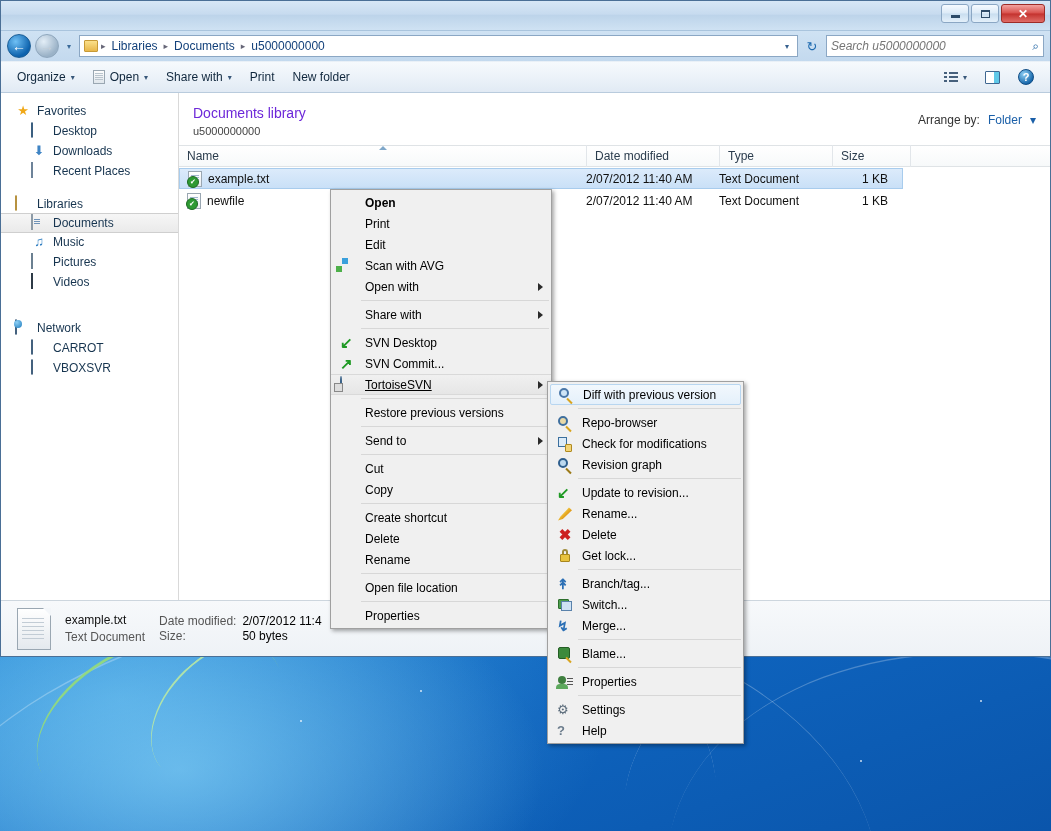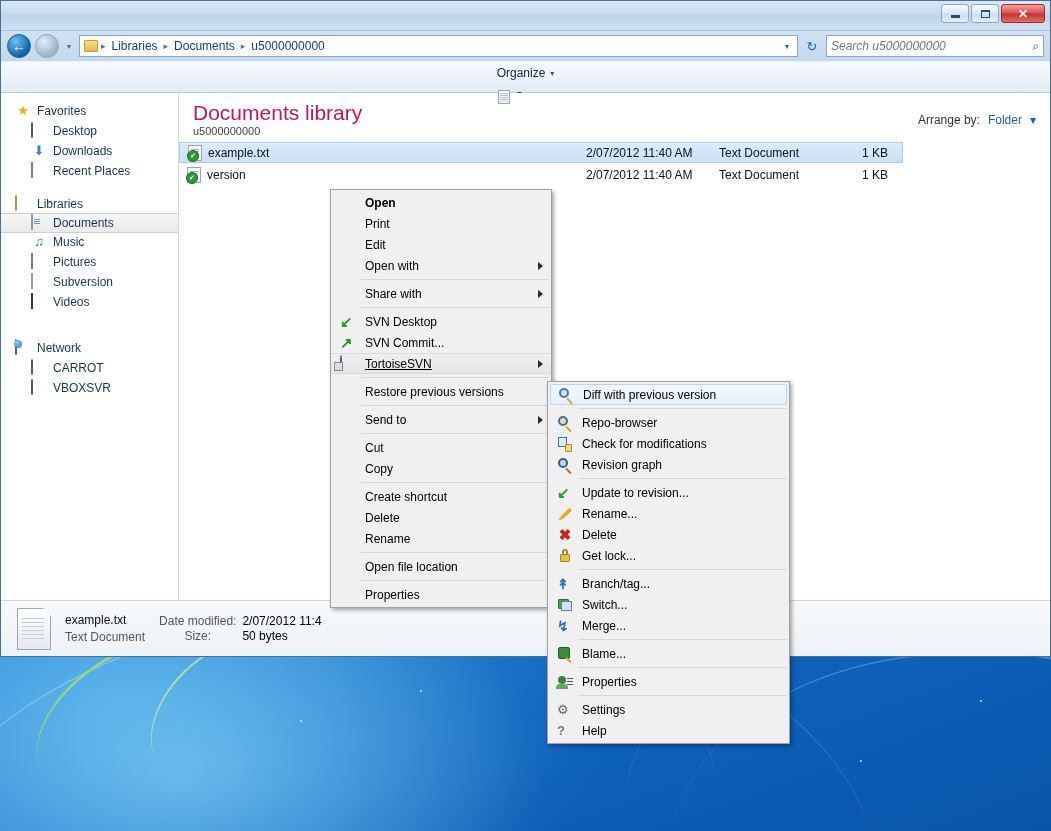--- a/index.html
+++ b/index.html
@@ -107,21 +107,21 @@
     flex:1;border:0;outline:0;font-size:12px;font-style:italic;color:#3b82f6;
     font-family:"Liberation Sans",sans-serif; background:transparent;
   }
   .mag { color:#2b6ca8; font-size:12px; }
 
   
   .cmdbar {
     height:32px; display:flex; align-items:center; gap:2px; padding:0 8px;
     background: linear-gradient(to bottom,#f6fafd,#eaf1f8 60%,#e1eaf4);
     border-top:1px solid #e9f0f7; border-bottom:1px solid #b9cbdd;
-    font-size:12px; color:#1c3f63;flex-direction:column;
+    font-size:12px; color:#1c3f63;
   }
   .cmd { padding:4px 8px; border-radius:3px; display:flex;align-items:center;gap:5px; cursor:pointer; color:#10273d;}
   .cmd .caret { font-size:8px; color:#39587a;}
   .cmdspacer{flex:1;}
   .notepadico{
     width:12px;height:14px;background:linear-gradient(to bottom,#fdfdfd,#dfe6ec);
     border:1px solid #9aa7b2; position:relative;
   }
   .notepadico:before{content:"";position:absolute;left:1px;right:1px;top:2px;height:1px;
     box-shadow:0 2px 0 #b9c4cd,0 4px 0 #b9c4cd,0 6px 0 #b9c4cd;background:#b9c4cd;}
@@ -198,21 +198,21 @@
     background:linear-gradient(to bottom,#cfe2f2,#6e9bc1);
   }
   .i-net:after{content:"";position:absolute;left:-1px;top:0px;width:8px;height:8px;border-radius:50%;
     background:radial-gradient(circle at 35% 30%,#8fd0f5,#1f7cbe);}
 
   
   .content { flex:1; display:flex; flex-direction:column; min-width:0;}
   .libhead {
     padding:10px 14px 4px 14px; display:flex; align-items:flex-start;
   }
-  .libtitle { font-size:21px;color:#be185d; line-height:20px;}
+  .libtitle { font-size:14px;color:#6d28d9; line-height:20px;}
   .libsub { font-size:11px;color:#444;margin-top:2px;}
   .arrange { margin-left:auto; font-size:12px; padding-top:10px; display:flex;gap:8px;}
   .arrange .lbl{color:#333;}
   .arrange .val{color:#1a5fa8;cursor:pointer;}
   .colhead {
     display:flex; height:22px; align-items:center;
     border-top:1px solid #dfe3e6; border-bottom:1px solid #dfe3e6;
     background:linear-gradient(to bottom,#ffffff,#f7f9fa);
     font-size:12px; color:#2b3c4d; margin:4px 0 0 0;
   }
@@ -254,21 +254,21 @@
   }
   .bigdoc:before{content:"";position:absolute;left:4px;top:9px;width:22px;height:1px;
     box-shadow:0 4px 0 #c2ccd5,0 8px 0 #c2ccd5,0 12px 0 #c2ccd5,0 16px 0 #c2ccd5,0 20px 0 #c2ccd5;
     background:#c2ccd5;}
   .bigdoc:after{content:"";position:absolute;right:-1px;top:-1px;border-width:0 8px 8px 0;
     border-style:solid;border-color:transparent #f3f6f9 transparent transparent;}
   .dcol{font-size:12px;line-height:17px;}
   .dname{color:#111;}
   .dtype{color:#555;}
   .dgrid{display:grid;grid-template-columns:auto auto;column-gap:6px;row-gap:1px;font-size:12px;}
-  .dgrid .r{text-align:center;color:#555;}
+  .dgrid .r{text-align:left;color:#555;}
 
   
   .menu {
     position:absolute; background:#f0f0f0;
     border:1px solid #a0a0a0;
     box-shadow: 2px 2px 4px rgba(0,0,0,.35);
     font-size:12px; padding:2px 0; z-index:50;
   }
   .menu:before{
     content:""; position:absolute; left:1px; top:1px; bottom:1px; width:27px;
@@ -494,24 +494,20 @@
       </div>
       <div class="nitem child">
         <span class="ico i-music">♫</span>
         <span>Music</span>
       </div>
       <div class="nitem child">
         <span class="ico"><span class="i-pic"></span></span>
         <span>Pictures</span>
       </div>
       <div class="nitem child">
-        <span class="ico"><span class="i-subv"></span></span>
-        <span>Subversion</span>
-      </div>
-      <div class="nitem child">
         <span class="ico"><span class="i-video"></span></span>
         <span>Videos</span>
       </div>
 
       <div class="ngap"></div>
 
 
       <div class="ngap"></div>
 
       <div class="nitem">
@@ -534,35 +530,50 @@
           <div class="libtitle">Documents library</div>
           <div class="libsub">u5000000000</div>
         </div>
         <div class="arrange">
           <span class="lbl">Arrange by:</span>
           <span class="val">Folder</span>
           <span class="val">▾</span>
         </div>
       </div>
 
+      <div class="colhead">
+        <div class="ch sorted" style="width:408px">
+          <span>Name</span>
+        </div>
+        <div class="ch" style="width:133px">
+          <span>Date modified</span>
+        </div>
+        <div class="ch" style="width:113px">
+          <span>Type</span>
+        </div>
+        <div class="ch" style="width:78px">
+          <span>Size</span>
+        </div>
+        <div class="ch" style="flex:1;border-right:none"></div>
+      </div>
 
       <div class="rows">
         <div class="row sel" style="width:724px;margin:1px 0 0 0;">
           <div class="cellname" style="width:406px">
             <span class="txtico"></span>
             <span>example.txt</span>
           </div>
           <div style="width:133px">2/07/2012 11:40 AM</div>
           <div style="width:113px">Text Document</div>
           <div class="cellsize" style="width:70px">1 KB</div>
         </div>
         <div class="row" style="width:724px;margin-top:1px;">
           <div class="cellname" style="width:407px">
             <span class="txtico"></span>
-            <span>version</span>
+            <span>newfile</span>
           </div>
           <div style="width:133px">2/07/2012 11:40 AM</div>
           <div style="width:113px">Text Document</div>
           <div class="cellsize" style="width:70px">1 KB</div>
         </div>
       </div>
     </div>
   </div>
 
   <div class="details">
@@ -585,20 +596,24 @@
   <div class="mi bold">
     <span>Open</span>
   </div>
   <div class="mi">
     <span>Print</span>
   </div>
   <div class="mi">
     <span>Edit</span>
   </div>
   <div class="mi">
+    <span class="mico"><span class="avg"></span></span>
+    <span>Scan with AVG</span>
+  </div>
+  <div class="mi">
     <span>Open with</span>
     <span class="arrow"></span>
   </div>
   <div class="msep"></div>
 
   <div class="mi">
     <span>Share with</span>
     <span class="arrow"></span>
   </div>
   <div class="msep"></div>
@@ -655,21 +670,21 @@
   <div class="mi">
     <span>Open file location</span>
   </div>
   <div class="msep"></div>
 
   <div class="mi">
     <span>Properties</span>
   </div>
 </div>
 
-<div class="menu" id="svnmenu" style="left:547px; top:381px; width:243px;">
+<div class="menu" id="svnmenu" style="left:547px; top:381px; width:197px;">
 
   <div class="mi hot">
     <span class="mico">
       <span class="mc">
           <span class="mag-blue"></span>
           <span class="mag-handle"></span>
         </span>
     </span>
     <span>Diff with previous version</span>
   </div>

